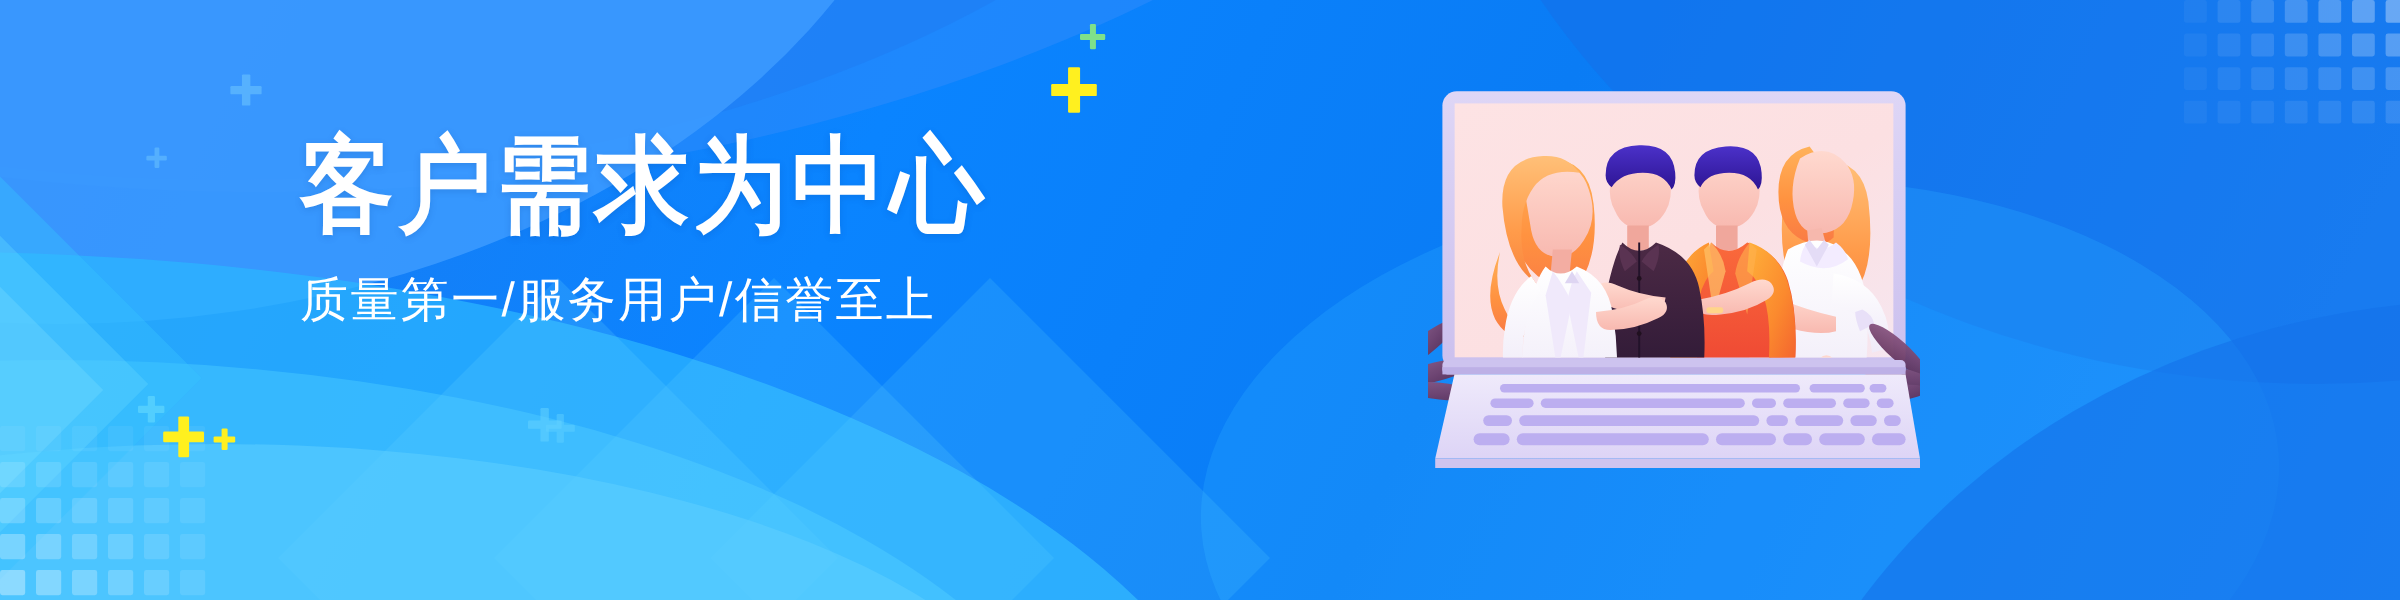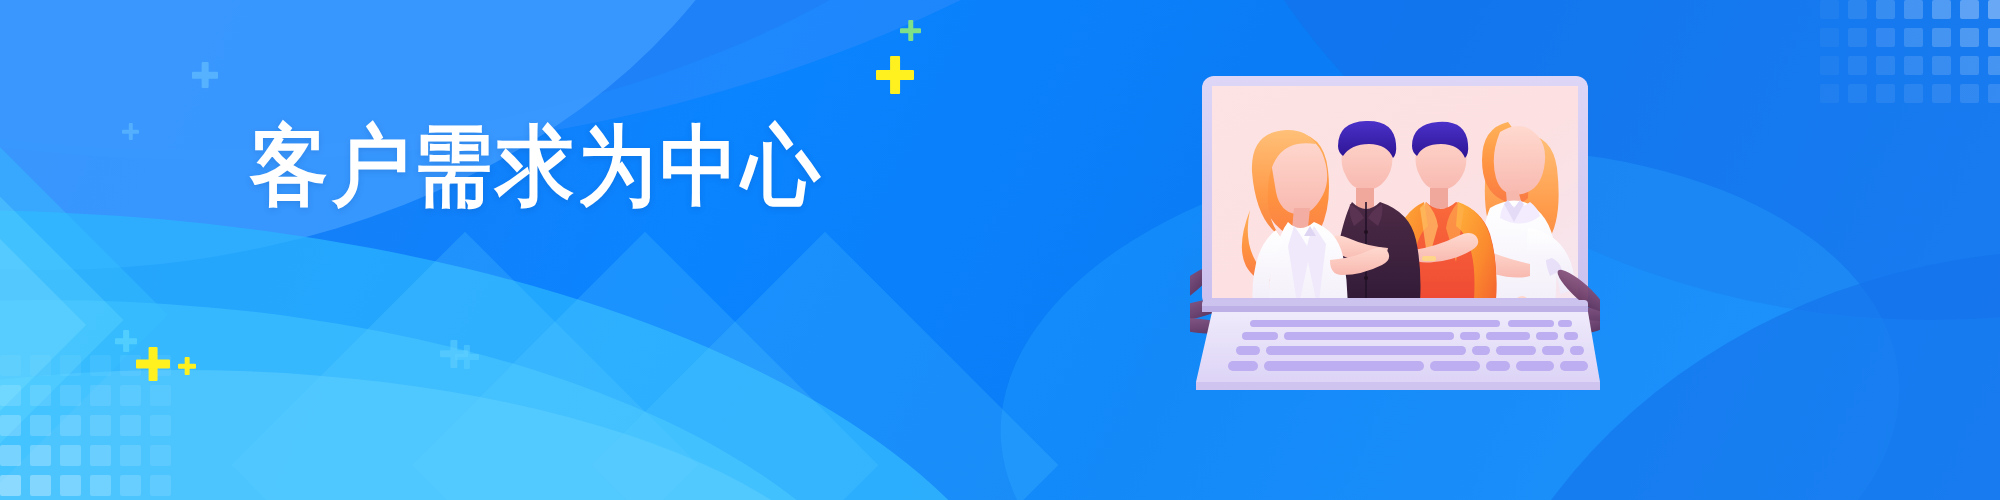--- a/index.html
+++ b/index.html
@@ -117,21 +117,21 @@
     background: currentColor;
     border-radius: 1px;
   }
   .cross::before { left: 50%; top: 0;  width: 26%; height: 100%; transform: translateX(-50%); }
   .cross::after  { top: 50%; left: 0;  height: 26%; width: 100%; transform: translateY(-50%); }
 
   
   .text-block {
     position: absolute;
     left: 250px;
-    top: 122px;
+    top: 110px;
     width: 640px;
     z-index: 40;
   }
   .headline {
     font-size: 78px;
     line-height: 1;
     font-weight: 700;
     color: #ffffff;
     letter-spacing: 4px;
     white-space: nowrap;
@@ -253,20 +253,21 @@
   <div class="cross" style="left:440px; top:340px; width:28px; height:28px; color:#66d4ff; opacity:.5;"></div>
   <div class="cross" style="left:115px; top:330px; width:22px; height:22px; color:#5fd6ff; opacity:.7;"></div>
   <div class="cross" style="left:136px; top:347px; width:34px; height:34px; color:#fff01f;"></div>
   <div class="cross" style="left:178px; top:357px; width:18px; height:18px; color:#fff01f;"></div>
   <div class="cross" style="left:876px; top:56px; width:38px; height:38px; color:#fff01f;"></div>
   <div class="cross" style="left:900px; top:20px; width:21px; height:21px; color:#7fe08a;"></div>
   <div class="cross" style="left:455px; top:345px; width:24px; height:24px; color:#62d2ff; opacity:.45;"></div>
 
   <div class="text-block">
     <div class="headline">客户需求为中心</div>
+    <div class="subline">质量第一/服务用户/信誉至上</div>
   </div>
 
   <div class="laptop">
     <svg viewBox="0 0 410 330" width="410" height="330" xmlns="http://www.w3.org/2000/svg">
       <defs>
         <linearGradient id="gScreenBg" x1="0" y1="0" x2="1" y2="1">
           <stop offset="0%" stop-color="#fde3e4"></stop>
           <stop offset="55%" stop-color="#fce0e2"></stop>
           <stop offset="100%" stop-color="#f6e6ef"></stop>
         </linearGradient>

